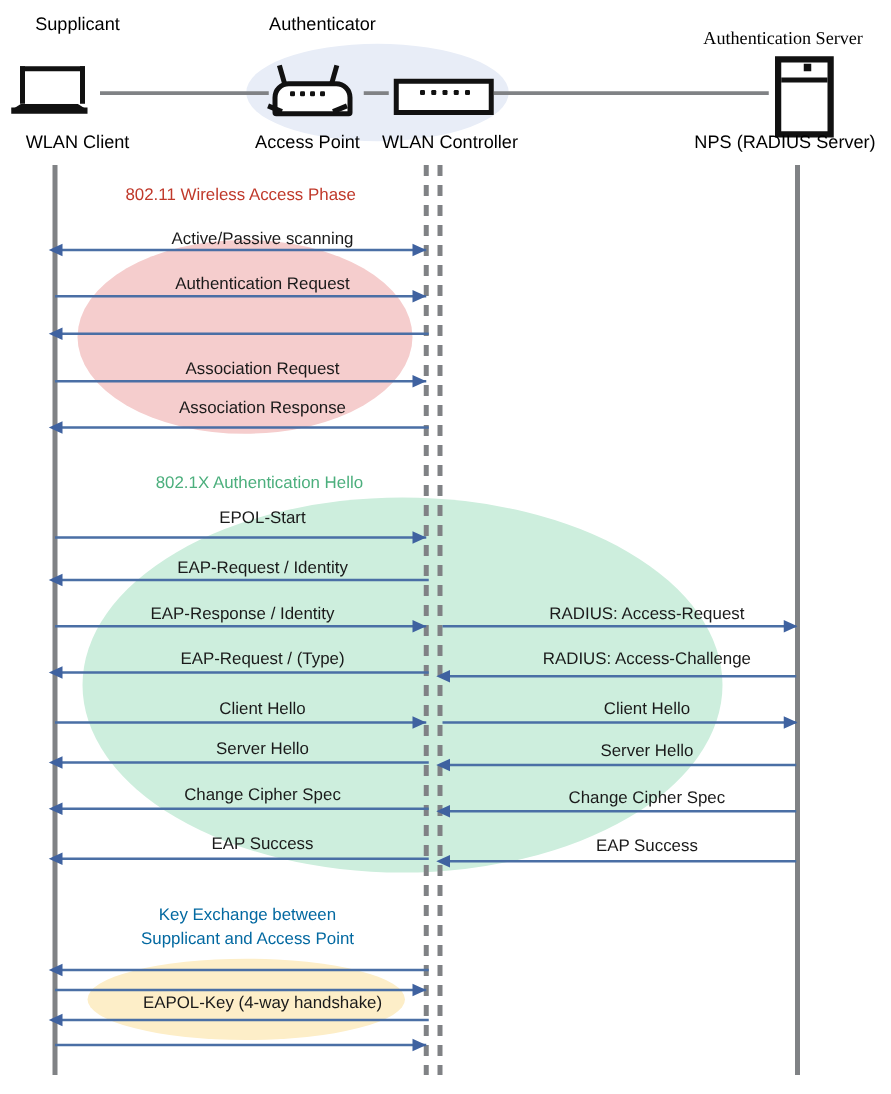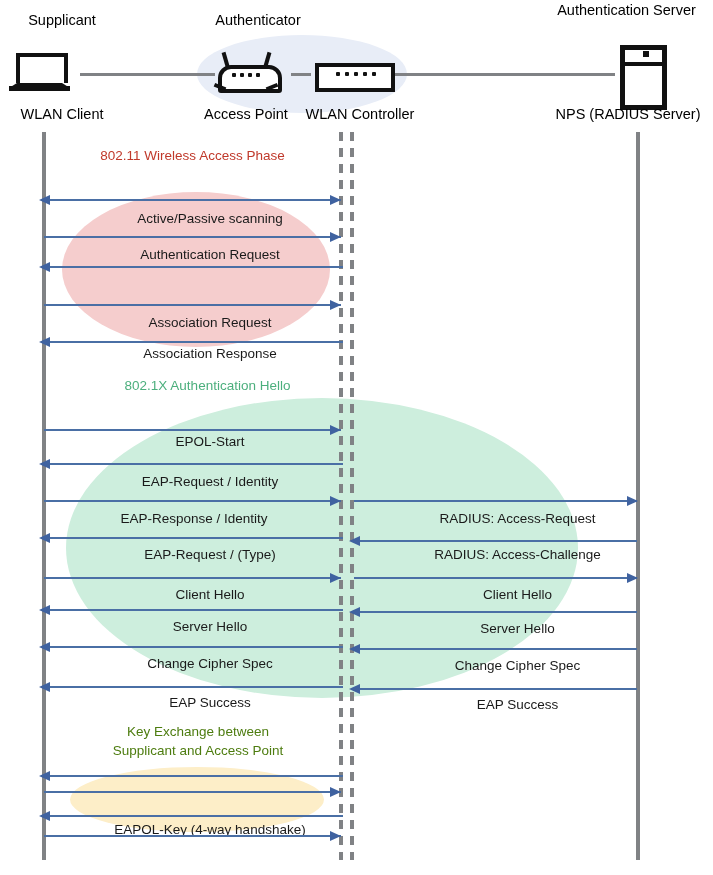--- a/index.html
+++ b/index.html
@@ -149,21 +149,20 @@
   }
   .phase-label.multiline { white-space: normal; }
 
   
   .msg-label {
     position: absolute;
     font-size: 13.5px;
     color: #1a1a1a;
     text-align: center;
     white-space: nowrap;
-    margin-top: 28px;
   }
   .arrow-line {
     position: absolute;
     height: 2px;
     background: #4a6fa5;
   }
   .arrow-head {
     position: absolute;
     width: 0;
     height: 0;
@@ -181,21 +180,21 @@
 </style>
 </head>
 <body>
 
 <div id="diagram">
 
   <div class="auth-blob"></div>
 
   <div class="actor-title" style="left:0px; top:12px; width:90px;margin-left:17px;">Supplicant</div>
   <div class="actor-title" style="left:203px; top:12px; width:110px;">Authenticator</div>
-  <div class="actor-title" style="left:540px; top:2px; width:173px;">Authentication Server</div>
+  <div class="actor-title" style="left:540px; top:23px; width:173px;font-family:Liberation Serif, serif;">Authentication Server</div>
 
   <div class="hline" style="left:80px; top:73px; width:135px;"></div>
   <div class="hline" style="left:291px; top:73px; width:20px;"></div>
   <div class="hline" style="left:395px; top:73px; width:220px;"></div>
 
   <div class="icon-layer">
     <div class="laptop-screen" style="left:16px; top:53px; width:44px; height:26px;"></div>
     <div class="laptop-base" style="left:9px; top:83px; width:61px; height:5px;
          clip-path: polygon(8px 0, 53px 0, 61px 5px, 0 5px);"></div>
     <div class="laptop-base" style="left:9px; top:86px; width:61px; height:5px;"></div>
@@ -347,21 +346,21 @@
   <div>
     <div class="arrow-line" style="left:46px; top:686px; width:297px;"></div>
     <div class="arrow-head left" style="left:39px; top:682px;"></div>
   </div>
   <div class="msg-label" style="left:390px; top:669px; width:255px;">EAP Success</div>
   <div>
     <div class="arrow-line" style="left:356px; top:688px; width:281px;"></div>
     <div class="arrow-head left" style="left:349px; top:684px;"></div>
   </div>
 
-  <div class="phase-label multiline" style="left:88px; top:722px; width:220px; color:#4d7c0f;">
+  <div class="phase-label multiline" style="left:88px; top:722px; width:220px; color:#0369a1;">
     <span>Key Exchange between</span><br>
     <span>Supplicant and Access Point</span>
   </div>
 
   <div>
     <div class="arrow-line" style="left:46px; top:775px; width:297px;"></div>
     <div class="arrow-head left" style="left:39px; top:771px;"></div>
   </div>
 
   <div>

